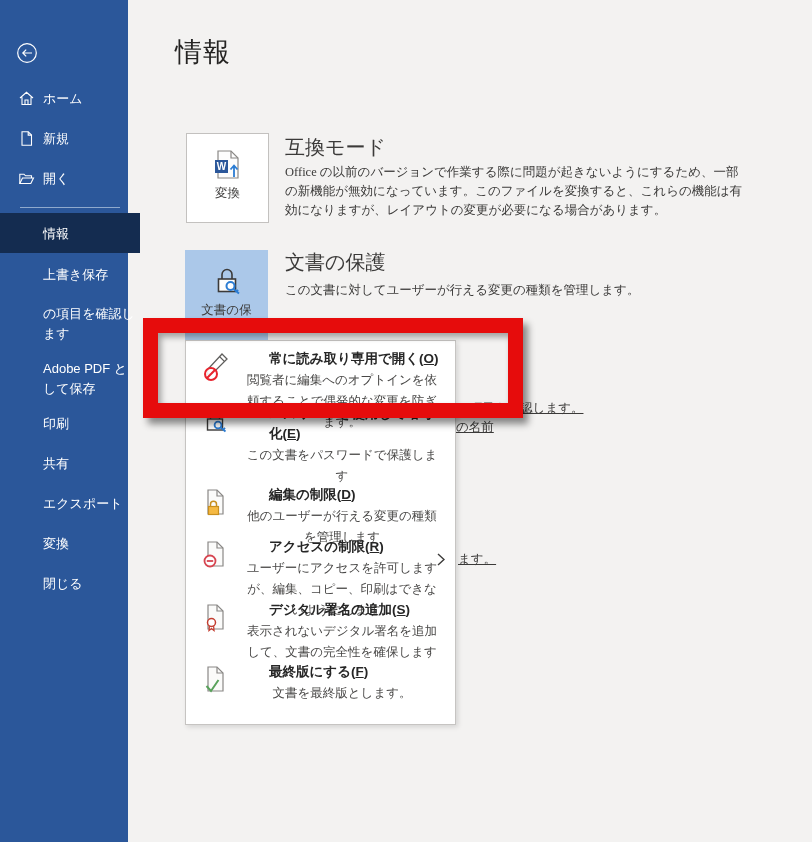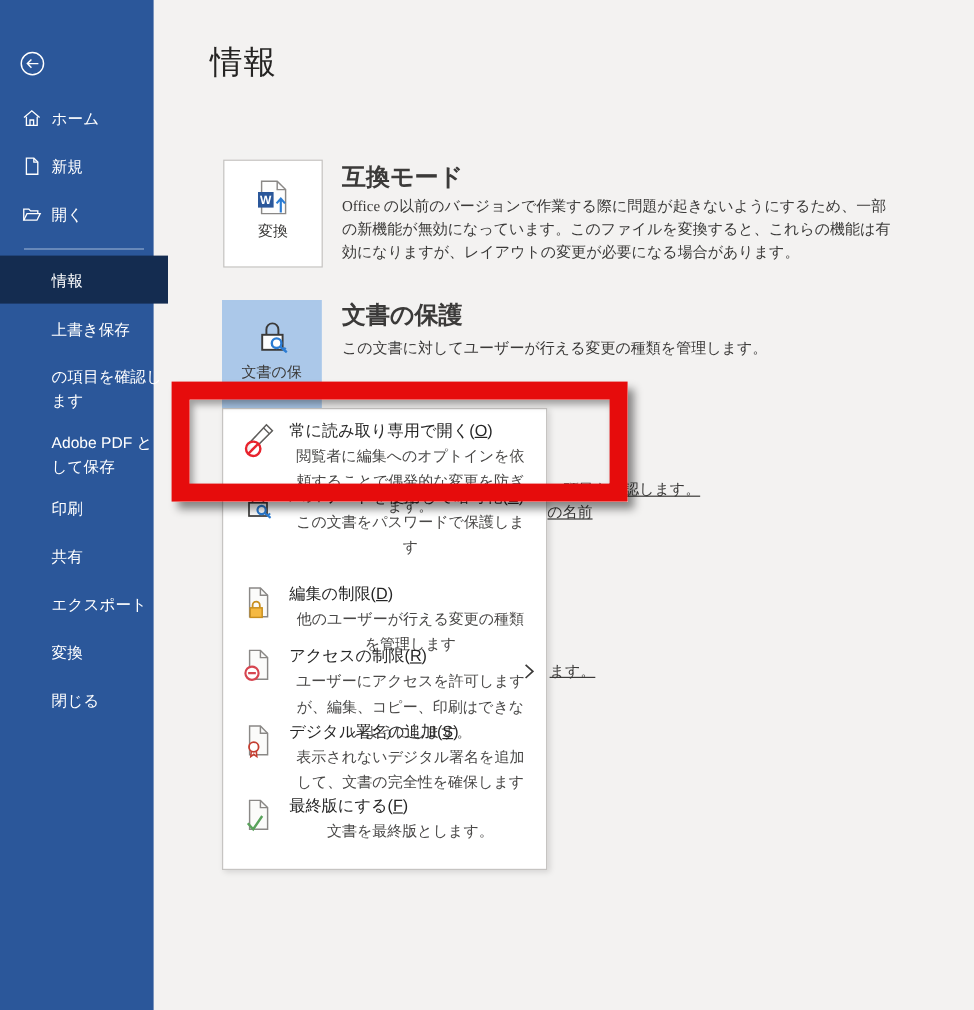--- a/index.html
+++ b/index.html
@@ -22,34 +22,34 @@
   .sb-main{position:absolute;left:0;width:140px;color:#ffffff;font-size:13px;line-height:20px;cursor:pointer;}
   .sb-main .sb-label2{position:absolute;left:43px;top:0;width:94px;}
   .sb-selected{position:absolute;left:0;top:213px;width:140px;height:40px;background:#142c50;}
   
   .page-title{position:absolute;left:175px;top:34px;font-size:27px;color:#252423;letter-spacing:1px;}
   .big-btn{position:absolute;width:81px;text-align:center;cursor:pointer;}
   .btn-convert{left:186px;top:133px;height:88px;background:#ffffff;border:1px solid #c3c1bf;}
   .btn-protect{left:185px;top:250px;height:90px;background:#abc8e9;border:1px solid #abc8e9;}
   .big-btn .bb-ico{display:block;margin:13px auto 2px auto;width:36px;height:36px;}
   .big-btn .bb-label{font-size:12.5px;color:#3b3a39;line-height:16px;padding:0 14px;}
-  .sec-head{position:absolute;font-size:20px;color:#3b3a39;font-weight:700;}
+  .sec-head{position:absolute;font-size:20px;color:#3b3a39;font-weight:400;}
   .sec-body{position:absolute;font-size:12.5px;color:#3b3a39;line-height:19px;font-family:Liberation Serif, serif;}
   
   .frag{position:absolute;font-size:12.5px;color:#3b3a39;white-space:nowrap;z-index:2;text-decoration:underline;}
   
   .menu{
     position:absolute;left:185px;top:340px;width:269px;height:383px;
     background:#ffffff;border:1px solid #c6c4c2;box-shadow:2px 2px 5px rgba(0,0,0,0.13);
     z-index:3;
   }
   .menu-item{position:absolute;left:0;width:100%;cursor:pointer;}
   .mi-icon{position:absolute;left:16px;top:2px;width:30px;height:30px;}
   .mi-text{margin-left:55px;margin-right:14px;}
-  .mi-title{font-size:13.5px;font-weight:normal;color:#262626;line-height:20px;}
+  .mi-title{font-size:13.5px;font-weight:bold;color:#262626;line-height:20px;margin-left:28px;}
   .mi-desc{font-size:12.5px;color:#494847;line-height:21px;margin-top:1px;width:202px;text-align:center;}
   .mi-chevron{position:absolute;right:10px;top:16px;width:8px;height:13px;}
   
   .red-rect{
     position:absolute;left:143px;top:318px;width:350px;height:70px;
     border:15px solid #e60c0c;
     box-shadow:5px 6px 7px rgba(0,0,0,0.45), inset 3px 4px 6px rgba(0,0,0,0.35);
     z-index:10;pointer-events:none;
   }
   svg{display:block;}

